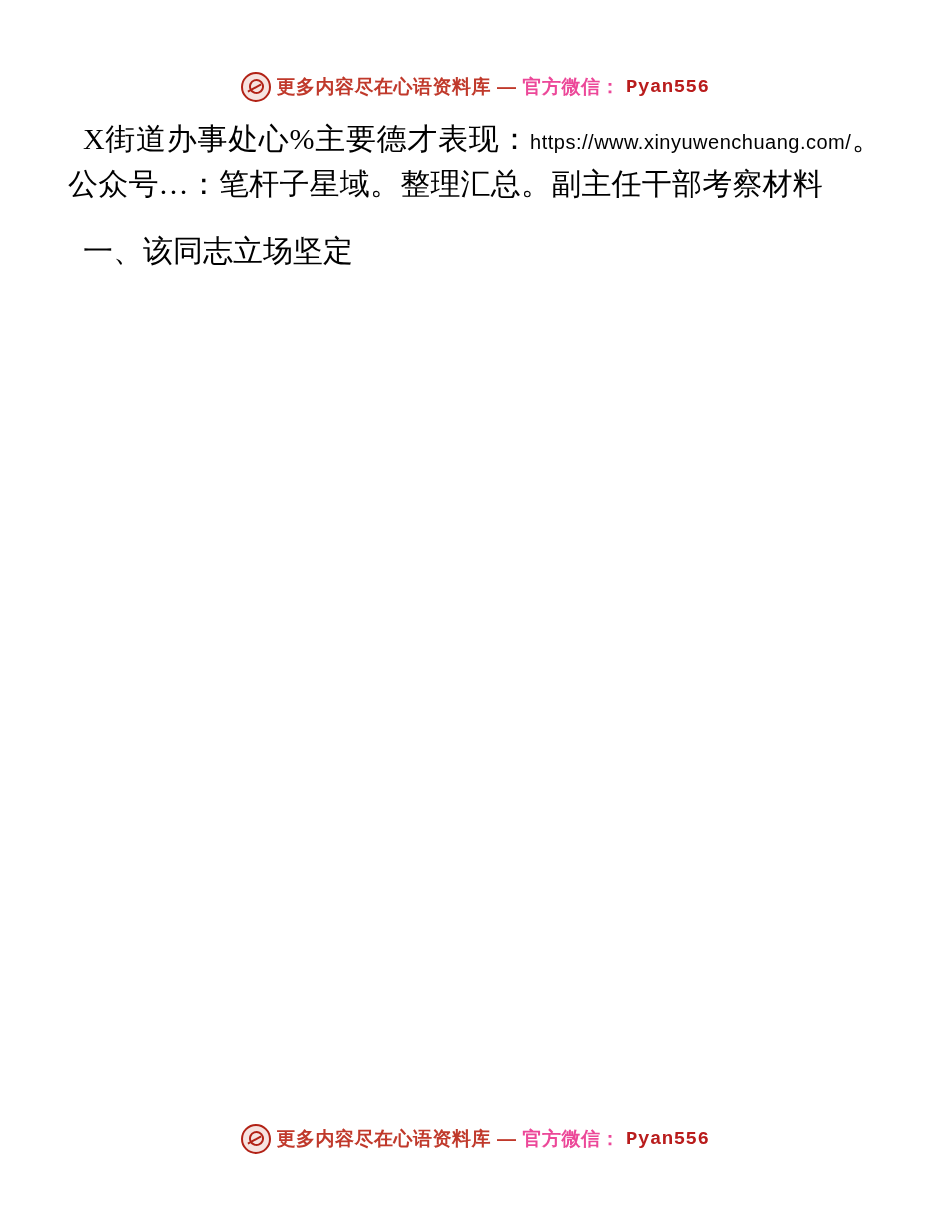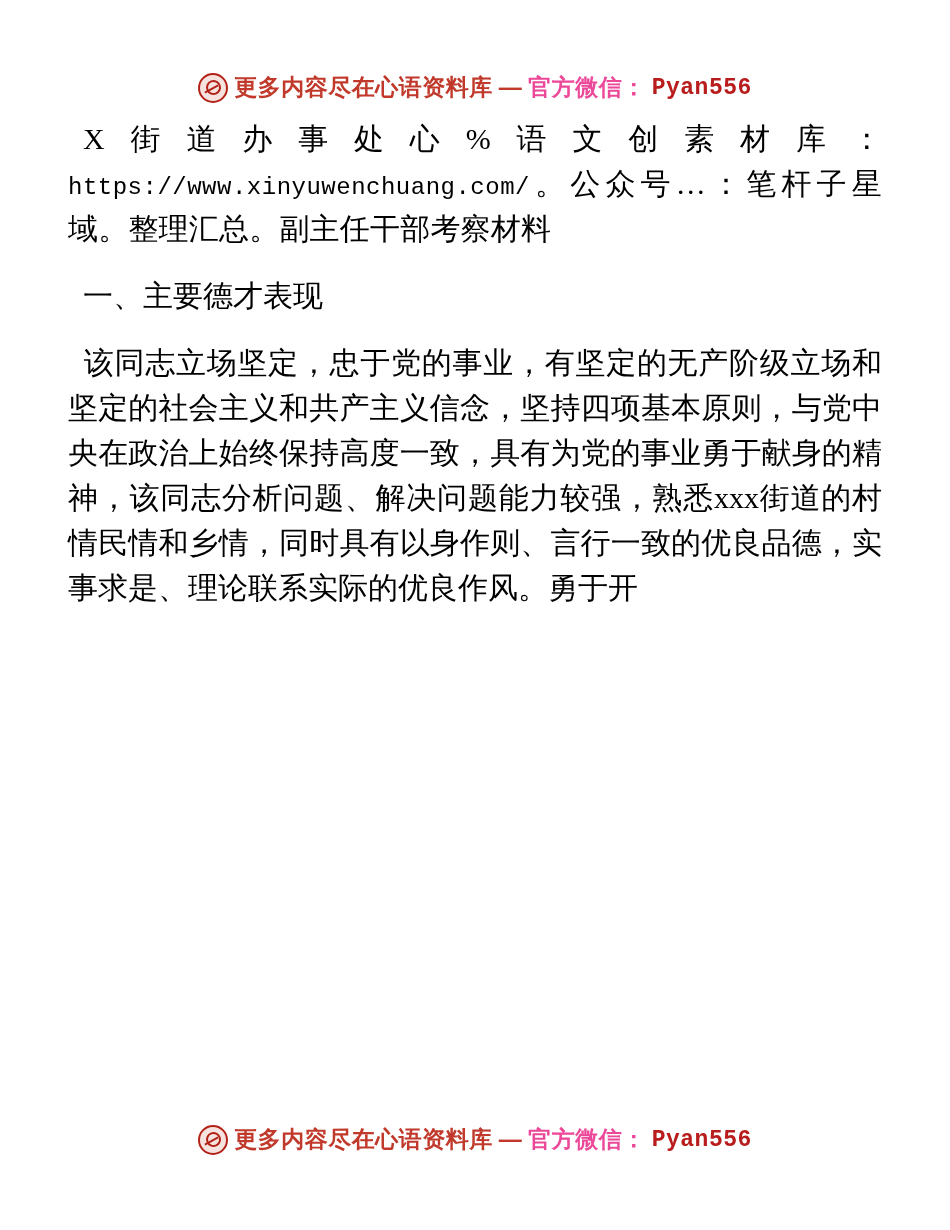--- a/index.html
+++ b/index.html
@@ -25,21 +25,21 @@
   
   .watermark {
     position: absolute;
     left: 0;
     width: 950px;
     display: flex;
     align-items: center;
     justify-content: center;
     gap: 6px;
     font-family: "Liberation Sans", "DejaVu Sans", sans-serif;
-    font-size: 23px;
+    font-size: 19px;
     font-weight: bold;
     letter-spacing: 0.5px;
     white-space: nowrap;
   }
   .watermark-top { top: 72px; }
   .watermark-bottom { top: 1124px; }
 
   .seal {
     position: relative;
     width: 26px;
@@ -89,22 +89,22 @@
     line-height: 1.50;
     text-align: justify;
     text-justify: inter-ideograph;
     font-family: "Liberation Serif", "DejaVu Serif", serif;
   }
   p.para.mono-ish {
     letter-spacing: 0.2px;
   }
   .indent { display: inline-block; width: 0.5em; }
   .url {
-    font-family: Liberation Mono, monospace;
-    font-size: 24px;
+    font-family: Liberation Sans, sans-serif;
+    font-size: 20px;
     letter-spacing: 0.5px;
   }
   .heading {
     margin: 0 0 22px 0;
     font-size: 30px;
     line-height: 1.50;
     font-weight: normal;
   }
   .sub-heading {
     margin: 0 0 22px 0;
@@ -122,32 +122,29 @@
     <span class="seal"></span>
     <span class="wm-main">更多内容尽在心语资料库</span>
     <span class="wm-sep">—</span>
     <span class="wm-tag">官方微信：</span>
     <span class="wm-id">Pyan556</span>
   </div>
 
   <div class="doc-body">
 
     <p class="para mono-ish">
-      <span class="indent"></span><span>X街道办事处心%语文创素材库：</span><span class="url">https://www.xinyuwenchuang.com/</span><span>。公众号…：笔杆子星域。整理汇总。副主任干部考察材料</span>
+      <span class="indent"></span><span>X街道办事处心%主要德才表现：</span><span class="url">https://www.xinyuwenchuang.com/</span><span>。公众号…：笔杆子星域。整理汇总。副主任干部考察材料</span>
     </p>
 
 
     <p class="heading">
-      <span class="indent"></span><span>一、主要德才表现</span>
+      <span class="indent"></span><span>一、该同志立场坚定</span>
     </p>
 
 
-    <p class="para">
-      <span class="indent"></span><span>该同志立场坚定，忠于党的事业，有坚定的无产阶级立场和坚定的社会主义和共产主义信念，坚持四项基本原则，与党中央在政治上始终保持高度一致，具有为党的事业勇于献身的精神，该同志分析问题、解决问题能力较强，熟悉xxx街道的村情民情和乡情，同时具有以身作则、言行一致的优良品德，实事求是、理论联系实际的优良作风。勇于开</span>
-    </p>
 
   </div>
 
   <div class="watermark watermark-bottom">
     <span class="seal"></span>
     <span class="wm-main">更多内容尽在心语资料库</span>
     <span class="wm-sep">—</span>
     <span class="wm-tag">官方微信：</span>
     <span class="wm-id">Pyan556</span>
   </div>

